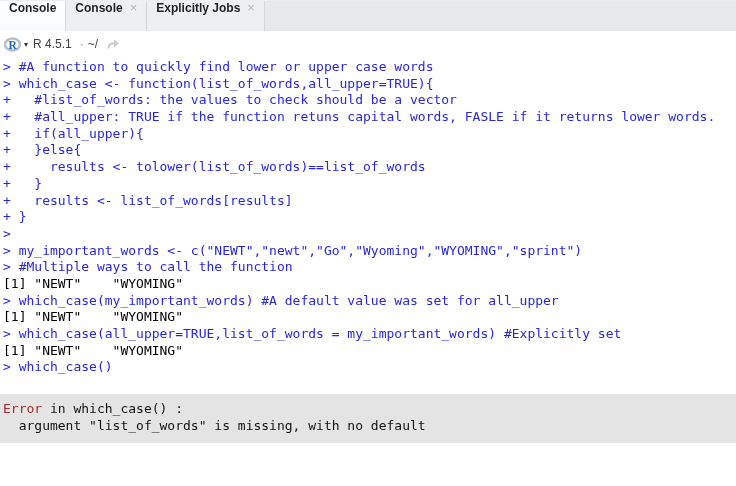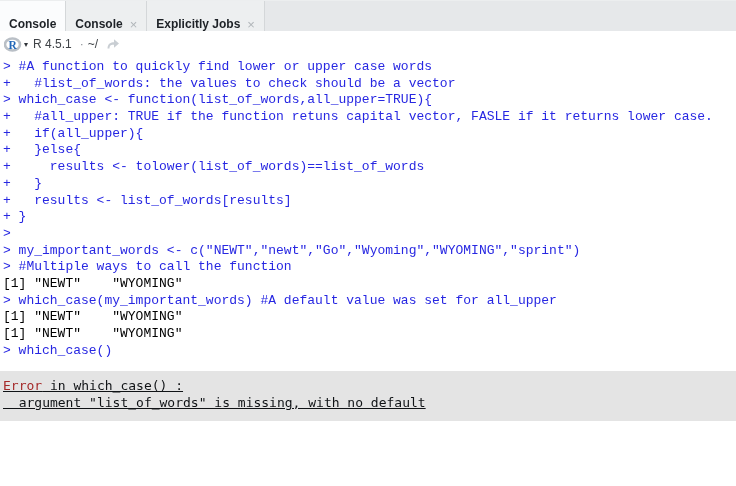--- a/index.html
+++ b/index.html
@@ -14,21 +14,21 @@
   }
   
   .tabbar {
     display: flex;
     height: 30px;
     background: var(--tabbar-bg, #e6e8ea);
     align-items: stretch;
   }
   .tab {
     display: flex;
-    align-items: flex-end;
+    align-items: flex-start;
     padding: 0 9px;
     font-size: 12px;
     font-weight: 700;
     color: #1d2126;
     background: #edeff0;
     border-right: 1px solid #d4d7d9;
     cursor: pointer;
     white-space: nowrap;
   }
   .tab.active {
@@ -62,29 +62,28 @@
   .tb-dot { color: #8a9096; margin: 0 4px; }
   .fwd-arrow { margin-left: 4px; display: inline-flex; }
   
   .console {
     font-family: "DejaVu Sans Mono", monospace;
     font-size: 13px;
     line-height: 16.7px;
     color: var(--output-black, #000);
     padding-top: 2px;
   }
-  .cline { white-space: pre; padding-left: 3px; height: 16.7px; font-family: Liberation Mono, monospace; }
+  .cline { white-space: pre; padding-left: 3px; height: 16.7px; }
   .cline.input { color: var(--input-blue, #2727e2); }
   .cline.output { color: var(--output-black, #000); }
   .errorbox {
-    margin-top: 12px;
+    margin-top: 18px;
     background: var(--error-bg, #e4e4e4);
     padding: 7px 3px 9px 3px;
     color: #101316;
-    text-decoration: underline;
   }
   .errorbox .eline { white-space: pre; height: 16.7px; }
   .errorbox .err { color: var(--error-red, #a52a2a); }
 </style>
 </head>
 <body>
 
 <div id="window">
 
   <div class="tabbar">
@@ -116,35 +115,36 @@
     <span class="fwd-arrow">
       <svg width="14" height="12" viewBox="0 0 14 12">
         <path d="M1.5 10.5 C1.5 5.5, 5 4.2, 8 4.2 L8 1.2 L13 5.5 L8 9.8 L8 6.8 C5.5 6.8, 3.5 7, 3.5 10.5 Z" fill="#c9ced3"></path>
       </svg>
     </span>
   </div>
 
   <div class="console">
     <div>
         <div class="cline input">&gt; #A function to quickly find lower or upper case words</div>
+        <div class="cline input">&gt; which_case &lt;- function(list_of_words,all_upper=TRUE){</div>
         <div class="cline input">+   #list_of_words: the values to check should be a vector</div>
-        <div class="cline input">&gt; which_case &lt;- function(list_of_words,all_upper=TRUE){</div>
-        <div class="cline input">+   #all_upper: TRUE if the function retuns capital vector, FASLE if it returns lower case.</div>
+        <div class="cline input">+   #all_upper: TRUE if the function retuns capital words, FASLE if it returns lower words.</div>
         <div class="cline input">+   if(all_upper){</div>
         <div class="cline input">+   }else{</div>
         <div class="cline input">+     results &lt;- tolower(list_of_words)==list_of_words</div>
         <div class="cline input">+   }</div>
         <div class="cline input">+   results &lt;- list_of_words[results]</div>
         <div class="cline input">+ }</div>
         <div class="cline input">&gt; </div>
         <div class="cline input">&gt; my_important_words &lt;- c("NEWT","newt","Go","Wyoming","WYOMING","sprint")</div>
         <div class="cline input">&gt; #Multiple ways to call the function</div>
         <div class="cline output">[1] "NEWT"    "WYOMING"</div>
         <div class="cline input">&gt; which_case(my_important_words) #A default value was set for all_upper</div>
         <div class="cline output">[1] "NEWT"    "WYOMING"</div>
+        <div class="cline input">&gt; which_case(all_upper=TRUE,list_of_words = my_important_words) #Explicitly set</div>
         <div class="cline output">[1] "NEWT"    "WYOMING"</div>
         <div class="cline input">&gt; which_case()</div>
       </div>
     <div class="errorbox">
       <div class="eline"><span class="err">Error</span><span> in which_case() :</span></div>
       <div class="eline">  argument "list_of_words" is missing, with no default</div>
     </div>
   </div>
 
 </div>

